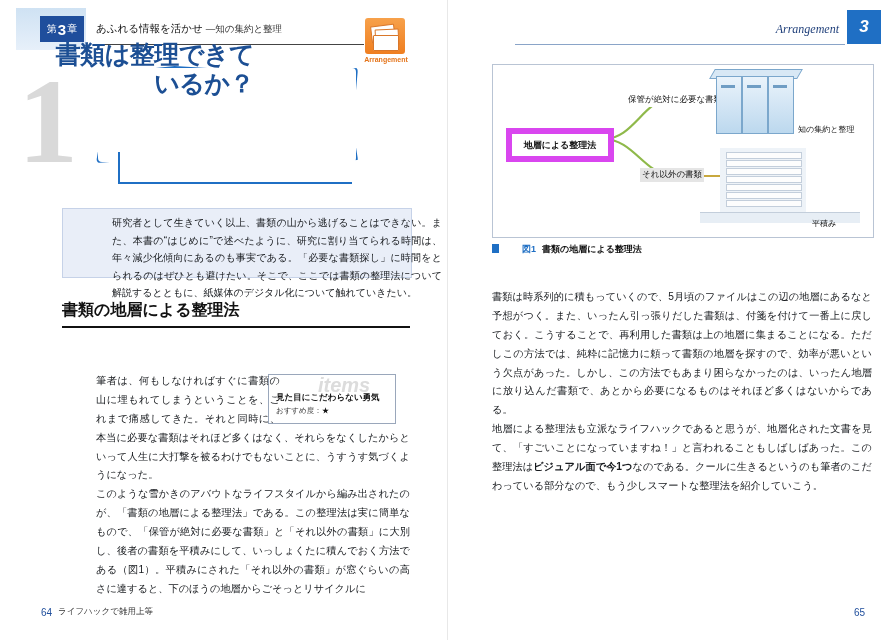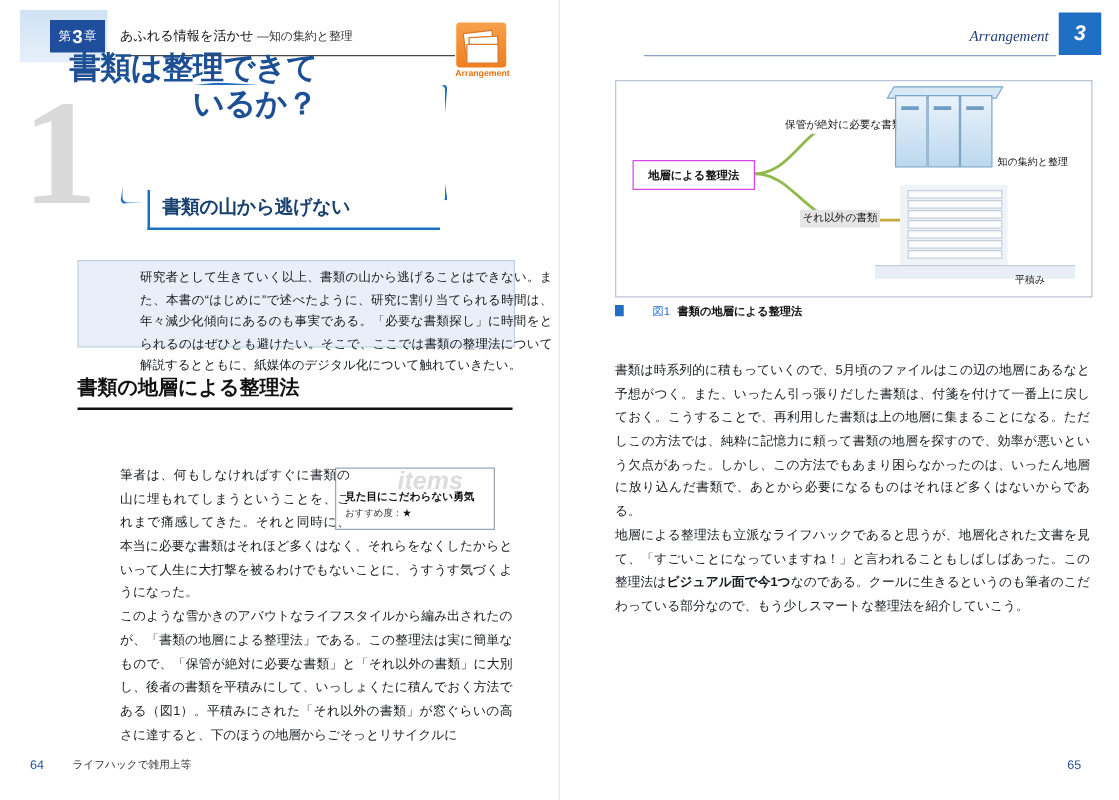--- a/index.html
+++ b/index.html
@@ -304,21 +304,21 @@
     height: 172px;
     border: 1px solid #b9c4d4;
     background: #fff;
   }
   .fig-label-box {
     position: absolute;
     left: 506px;
     top: 128px;
     width: 96px;
     height: 22px;
-    border: 1px solid #d946ef;
+    border: 6px solid #d946ef;
     background: #fff;
     display: flex;
     align-items: center;
     justify-content: center;
     font-size: 9px;
     font-weight: bold;
     color: #111;
   }
   .fig-text-top {
     position: absolute;
@@ -417,39 +417,39 @@
     font-size: 9px;
     color: #111;
   }
   .fig-caption .tagmark {
     display: inline-block;
     width: 7px; height: 9px;
     background: #1f6fc4;
     margin-right: 4px;
     vertical-align: -1px;
   }
-  .fig-caption .fignum { color: #1f6fc4; font-weight: normal; padding-left: 19px; }
+  .fig-caption .fignum { color: #1f6fc4; font-weight: bold; padding-left: 19px; }
   .fig-caption .figtxt { font-weight: bold; color: #111; margin-left: 6px; }
 
   .right-col {
     position: absolute;
     left: 492px;
     top: 288px;
     width: 380px;
     font-size: 10.2px;
     line-height: 1.85;
     color: #16191d;
     text-align: justify;
   }
   .right-col p { margin: 0; }
 
   
   .folio-left {
     position: absolute;
-    left: 24px;
+    left: 41px;
     bottom: 22px;
     font-size: 10px;
     color: #1f4e9c;
   }
   .folio-left-text {
     position: absolute;
     left: 58px;
     bottom: 22px;
     font-size: 8.5px;
     color: #333;
@@ -489,21 +489,20 @@
 
   <div class="big-num">1</div>
   <div class="balloon">
     <div class="bubble"></div>
   </div>
   <div class="balloon-text" style="white-space:pre-line;">
     <span>書類は整理できて
 いるか？</span>
   </div>
   <div class="subtitle-box"></div>
-  <div class="subtitle-text">書類の山から逃げない</div>
 
   <div class="lead-box"></div>
   <div class="lead-text">研究者として生きていく以上、書類の山から逃げることはできない。また、本書の“はじめに”で述べたように、研究に割り当てられる時間は、年々減少化傾向にあるのも事実である。「必要な書類探し」に時間をとられるのはぜひとも避けたい。そこで、ここでは書類の整理法について解説するとともに、紙媒体のデジタル化について触れていきたい。</div>
 
   <div class="sec-heading">書類の地層による整理法</div>
   <div class="sec-heading-rule"></div>
 
   <div class="items-box"></div>
   <div class="items-watermark">items</div>
   <div class="items-title">見た目にこだわらない勇気</div>

